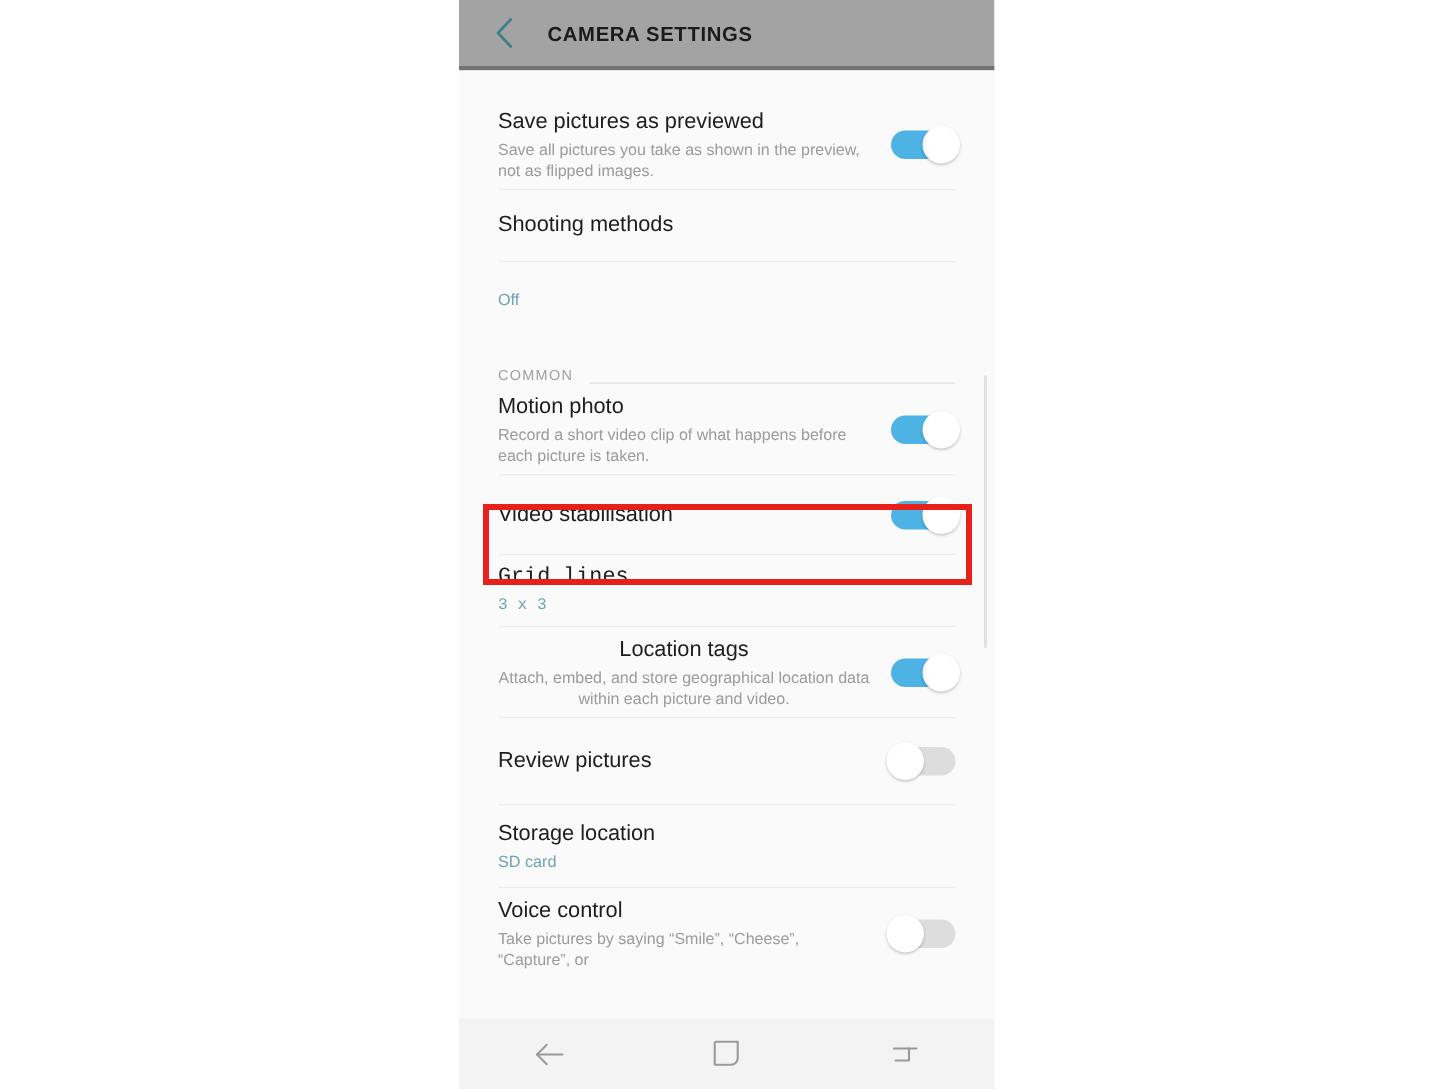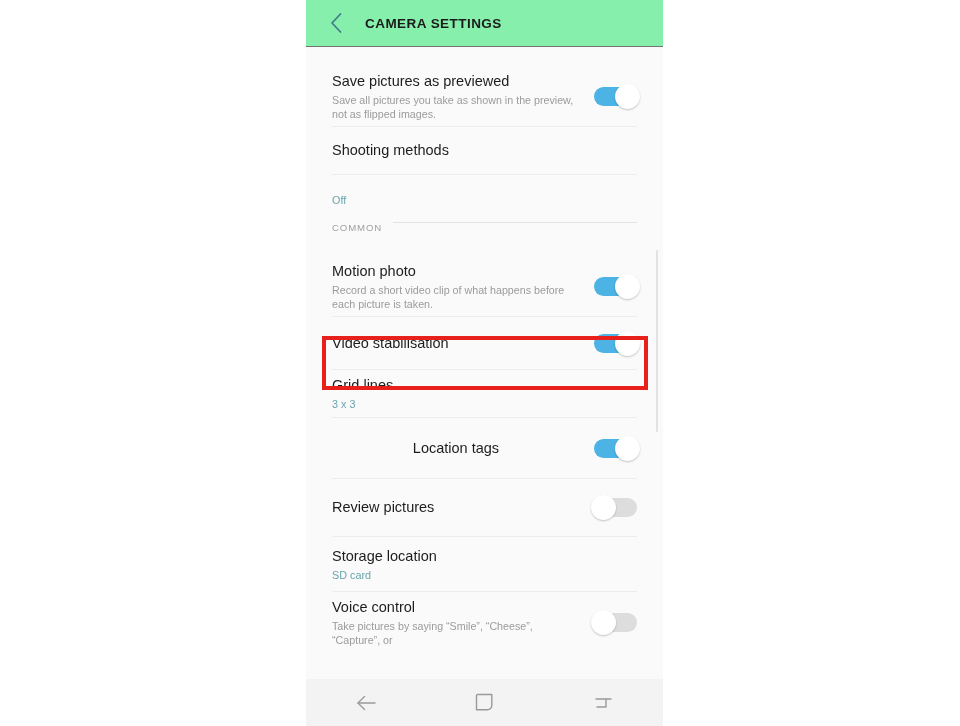--- a/index.html
+++ b/index.html
@@ -30,22 +30,22 @@
     width: 357px;
     height: 726px;
     background: #fafafa;
     overflow: hidden;
   }
 
   
   #header {
     position: relative;
     height: 47px;
-    background: #86efac;
-    border-bottom: 1px solid #737373;
+    background: #a3a3a3;
+    border-bottom: 3px solid #737373;
     display: flex;
     align-items: center;
     padding-left: 20px;
     box-sizing: border-box;
   }
   #back-chevron {
     width: 20px;
     height: 20px;
     flex: 0 0 auto;
     display: flex;
@@ -134,21 +134,21 @@
     border-radius: 50%;
     background: #ffffff;
     box-shadow: 0 1px 2px rgba(0,0,0,0.22);
   }
   .toggle.on  .knob { right: -3px; }
   .toggle.off .knob { left: -3px; }
 
   
   .section-header {
     display: flex;
-    align-items: flex-start;
+    align-items: flex-end;
     padding: 0 26px;
     height: 34px;
     background: #fafafa;
   }
   .section-header .label {
     font-size: 9.6px;
     letter-spacing: 0.9px;
     color: #a0a0a0;
     white-space: nowrap;
   }
@@ -274,32 +274,33 @@
         <div class="row-text">
           <div class="row-title">Video stabilisation</div>
         </div>
         <div class="toggle on">
           <div class="knob"></div>
         </div>
       </div>
 
       <div class="divider"></div>
 
-      <div class="row" style="height:47px;">
+      <div class="row" style="height:47px;font-family:Liberation Mono, monospace;">
         <div class="row-text">
           <div class="row-title">Grid lines</div>
           <div class="row-value">3 x 3</div>
         </div>
       </div>
 
       <div class="divider"></div>
 
       <div class="row" style="height:60px;text-align:center;">
         <div class="row-text">
           <div class="row-title">Location tags</div>
+          <div class="row-desc">Attach, embed, and store geographical location data within each picture and video.</div>
         </div>
         <div class="toggle on">
           <div class="knob"></div>
         </div>
       </div>
 
       <div class="divider"></div>
 
       <div class="row" style="height:57px;">
         <div class="row-text">

